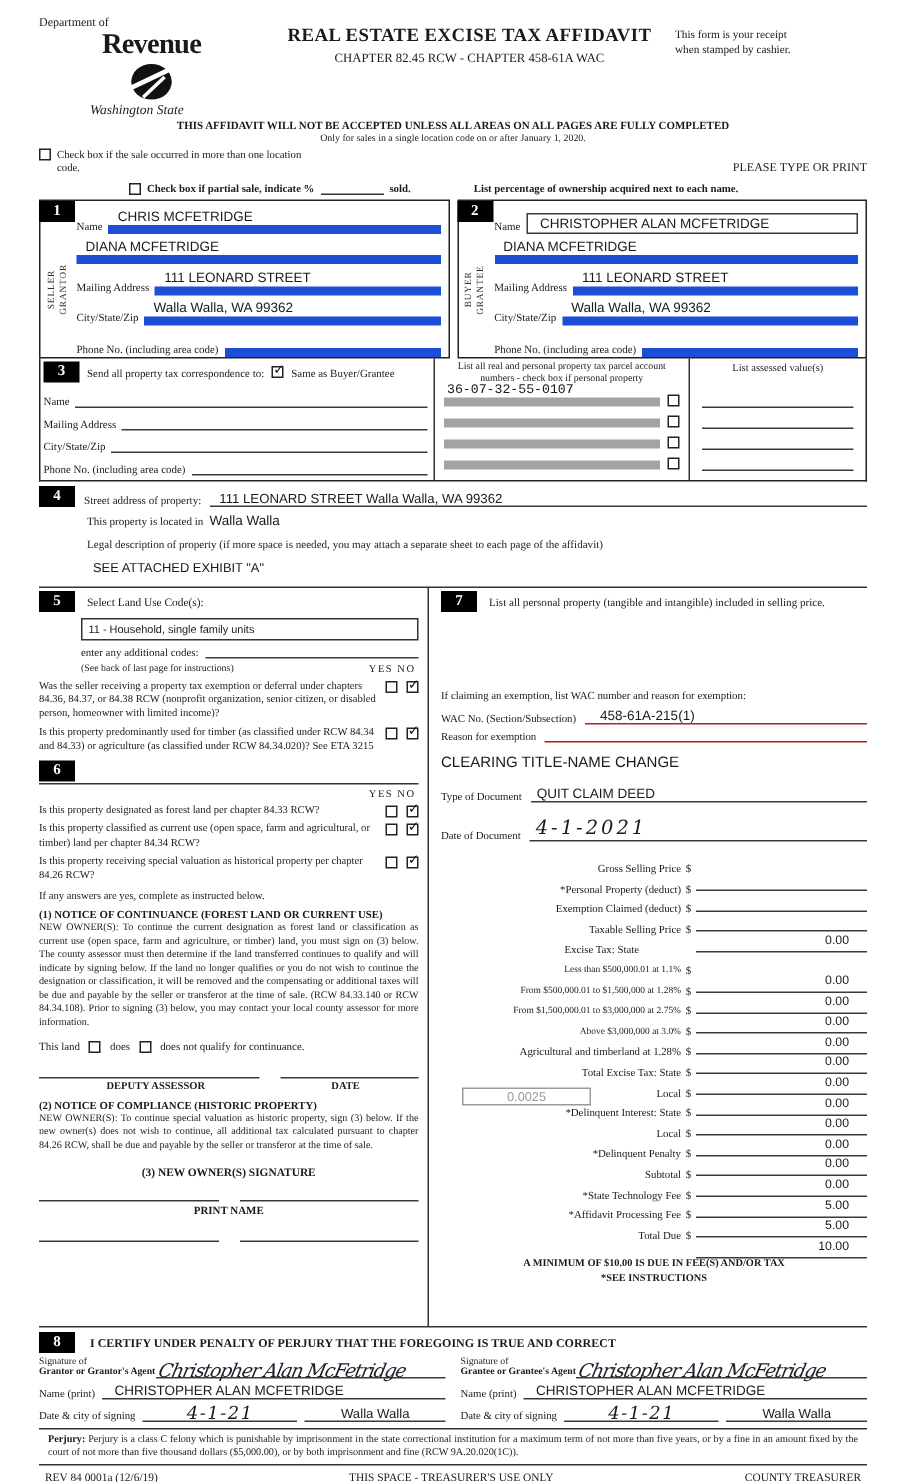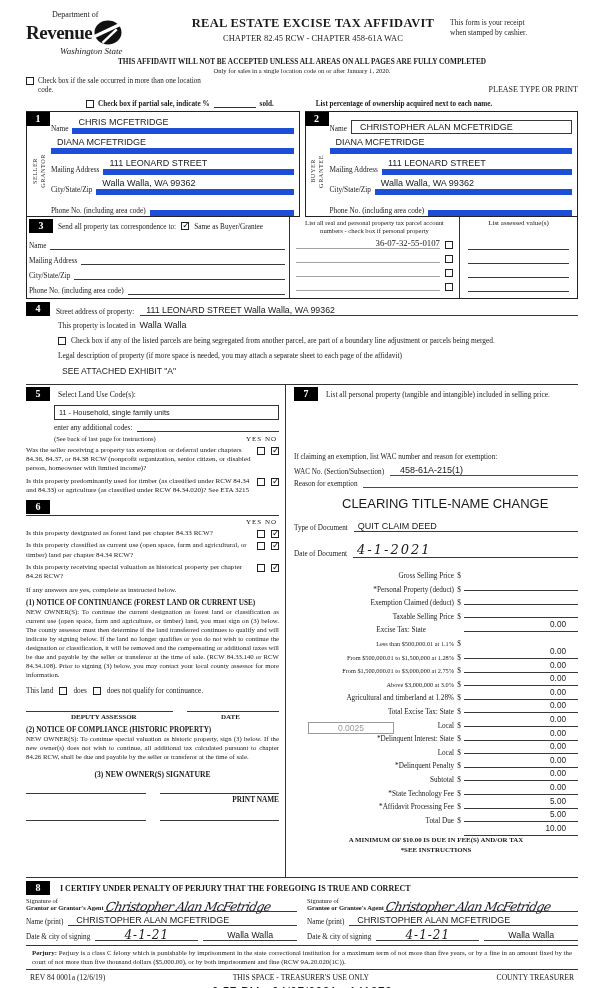--- a/index.html
+++ b/index.html
@@ -9,22 +9,22 @@
   .b { font-weight:bold; }
 
   .cb { display:inline-block; width:8px; height:8px; border:1px solid #222; background:#fff; position:relative; vertical-align:middle; flex:0 0 8px; }
   .cb.checked::after { content:"\2713"; position:absolute; top:-3px; left:0px; font-size:9px; color:#111; font-family:"DejaVu Sans", sans-serif; }
 
   .numbox { display:inline-block; background:#000; color:#fff; font-weight:bold; min-width:24px; height:14px; line-height:14px; text-align:center; font-size:10px; padding:0 2px; }
 
   
   .hdr { display:flex; }
   .logo { width:150px; padding-top:4px; }
-  .logo .dept { font-size:8px; margin-left:26px; }
-  .logo-row { display:flex; align-items:center; }
+  .logo .dept { font-size:8px; }
+  .logo-row { display:flex; align-items:center;flex-direction:column; }
   .logo .rev { font-size:19px; font-weight:bold; letter-spacing:-0.5px; }
   .logo .wa { font-size:9px; font-style:italic; margin-left:34px; }
   .hdr-c { flex:1; text-align:center; padding-top:10px; }
   .hdr-c .t1 { font-size:12.5px; font-weight:bold; letter-spacing:0.3px; }
   .hdr-c .t2 { font-size:8.5px; margin-top:2px; }
   .hdr-r { width:128px; font-size:7.5px; padding-top:12px; line-height:1.35; }
   .warn { text-align:center; font-size:7.3px; font-weight:bold; margin-top:1px; }
   .only { text-align:center; font-size:6.6px; margin-top:1px; }
   .hdr2 { display:flex; justify-content:space-between; margin-top:3px; align-items:flex-start; }
   .multi { display:flex; gap:4px; font-size:7.2px; width:190px; line-height:1.25; }
@@ -49,21 +49,21 @@
   .s3 { border:1.5px solid #222; border-top:0; display:flex; height:82px; }
   .s3c1 { width:262px; padding:2px 4px 0 2px; font-size:7.3px; }
   .s3row1 { display:flex; align-items:center; gap:5px; }
   .s3fields { margin-top:2px; }
   .s3f { display:flex; align-items:flex-end; height:15px; gap:4px; }
   .s3f .lab { white-space:nowrap; }
   .s3f .ln { flex:1; border-bottom:1px solid #3a3a3a; }
   .s3c2 { width:170px; border-left:1px solid #333; padding:2px 6px 0 6px; font-size:6.6px; }
   .s3c2 .ph { text-align:center; line-height:1.25; }
   .pl { display:flex; align-items:flex-end; gap:5px; height:14px; }
-  .pl .ln { flex:1; border-bottom:1px solid #a3a3a3; font-family:Liberation Serif, serif; font-size:8.8px; padding-left:2px; white-space:nowrap;text-align:right; }
+  .pl .ln { flex:1; border-bottom:6px solid #a3a3a3; font-family:Liberation Mono, monospace; font-size:8.8px; padding-left:2px; white-space:nowrap; }
   .s3c3 { flex:1; border-left:1px solid #333; padding:2px 8px 0 8px; font-size:7px; }
   .s3c3 .ah { text-align:center; }
   .al { border-bottom:1px solid #3a3a3a; height:14px; }
 
   
   .s4 { padding:3px 0 2px 0; font-size:7.4px; }
   .s4row { display:flex; align-items:flex-end; gap:6px; }
   .s4row .ln { flex:1; border-bottom:1px solid #3a3a3a; font-family:"Liberation Sans",sans-serif; font-size:8.8px; padding-left:6px; }
   .s4 .located { margin:4px 0 0 32px; display:flex; align-items:flex-end; gap:4px; }
   .s4 .located .val { font-family:"Liberation Sans",sans-serif; font-size:9px; }
@@ -90,28 +90,28 @@
   .ifyes { font-size:7.1px; margin-top:5px; }
   .ntitle { font-size:7.2px; font-weight:bold; margin-top:5px; }
   .nbody { font-size:6.75px; line-height:1.32; text-align:justify; margin-top:1px; }
   .thisland { display:flex; align-items:center; gap:6px; font-size:7.3px; margin-top:7px; }
   .siglines { display:flex; gap:14px; margin-top:16px; }
   .siglines .sl { flex:1; border-bottom:1px solid #3a3a3a; }
   .sigcap { display:flex; margin-top:1px; font-size:7px; }
   .sigcap .c1 { flex:1.6; text-align:center; font-weight:bold; }
   .sigcap .c2 { flex:1; text-align:center; font-weight:bold; }
   .ownersig { text-align:center; font-size:7.6px; font-weight:bold; margin-top:8px; }
-  .pn { text-align:right; font-size:7.3px; font-weight:bold; margin-top:1px; }
+  .pn { text-align:center; font-size:7.3px; font-weight:bold; margin-top:1px; }
 
   
   .s7h { display:flex; gap:8px; align-items:center; font-size:7.4px; }
   .exlab { font-size:7.2px; margin-top:52px; }
   .wrow { display:flex; align-items:flex-end; gap:6px; font-size:7.2px; margin-top:4px; }
   .wrow .ln { flex:1; border-bottom:1px solid #b91c1c; font-family:"Liberation Sans",sans-serif; font-size:9px; padding-left:10px; white-space:nowrap; }
-  .clearing { font-family:"Liberation Sans",sans-serif; font-size:13px; margin-top:8px;margin-left:48px; }
+  .clearing { font-family:"Liberation Sans",sans-serif; font-size:10px; margin-top:8px; }
   .docrow { display:flex; align-items:flex-end; gap:6px; font-size:7.2px; margin-top:10px; }
   .docrow .ln { flex:1; border-bottom:1px solid #3a3a3a; font-family:"Liberation Sans",sans-serif; font-size:9px; padding-left:4px; white-space:nowrap; }
   .docrow .ln.hwv { font-family:"DejaVu Serif",serif; font-style:italic; font-size:13px; letter-spacing:2px; padding-bottom:0; }
 
   .mrows { margin-top:14px; }
   .mrow { display:flex; align-items:flex-start; height:13.6px; position:relative; }
   .mrow .mlabel { flex:0 0 160px; text-align:right; font-size:7.2px; white-space:nowrap; padding-bottom:1px; }
   .mrow.small .mlabel { font-size:6.3px; }
   .mrow .md { width:10px; text-align:center; font-size:7.2px; padding-bottom:1px; }
   .mrow .mline { flex:1; border-bottom:1px solid #3a3a3a; text-align:right; }
@@ -313,24 +313,20 @@
   <div class="s4">
     <div class="s4row">
       <span class="numbox">4</span>
       <span>Street address of property:</span>
       <span class="ln">111 LEONARD STREET Walla Walla, WA  99362</span>
     </div>
     <div class="located">
       <span>This property is located in</span>
       <span class="val">Walla Walla</span>
     </div>
-    <div class="seg">
-      <span class="cb"></span>
-      <span>Check box if any of the listed parcels are being segregated from another parcel, are part of a boundary line adjustment or parcels being merged.</span>
-    </div>
     <div class="legal">Legal description of property (if more space is needed, you may attach a separate sheet to each page of the affidavit)</div>
     <div class="exhibit">SEE ATTACHED EXHIBIT "A"</div>
   </div>
 
   <div class="cols">
     <div class="lcol">
 
       <div class="s5h">
         <span class="numbox">5</span>
         <span>Select Land Use Code(s):</span>

